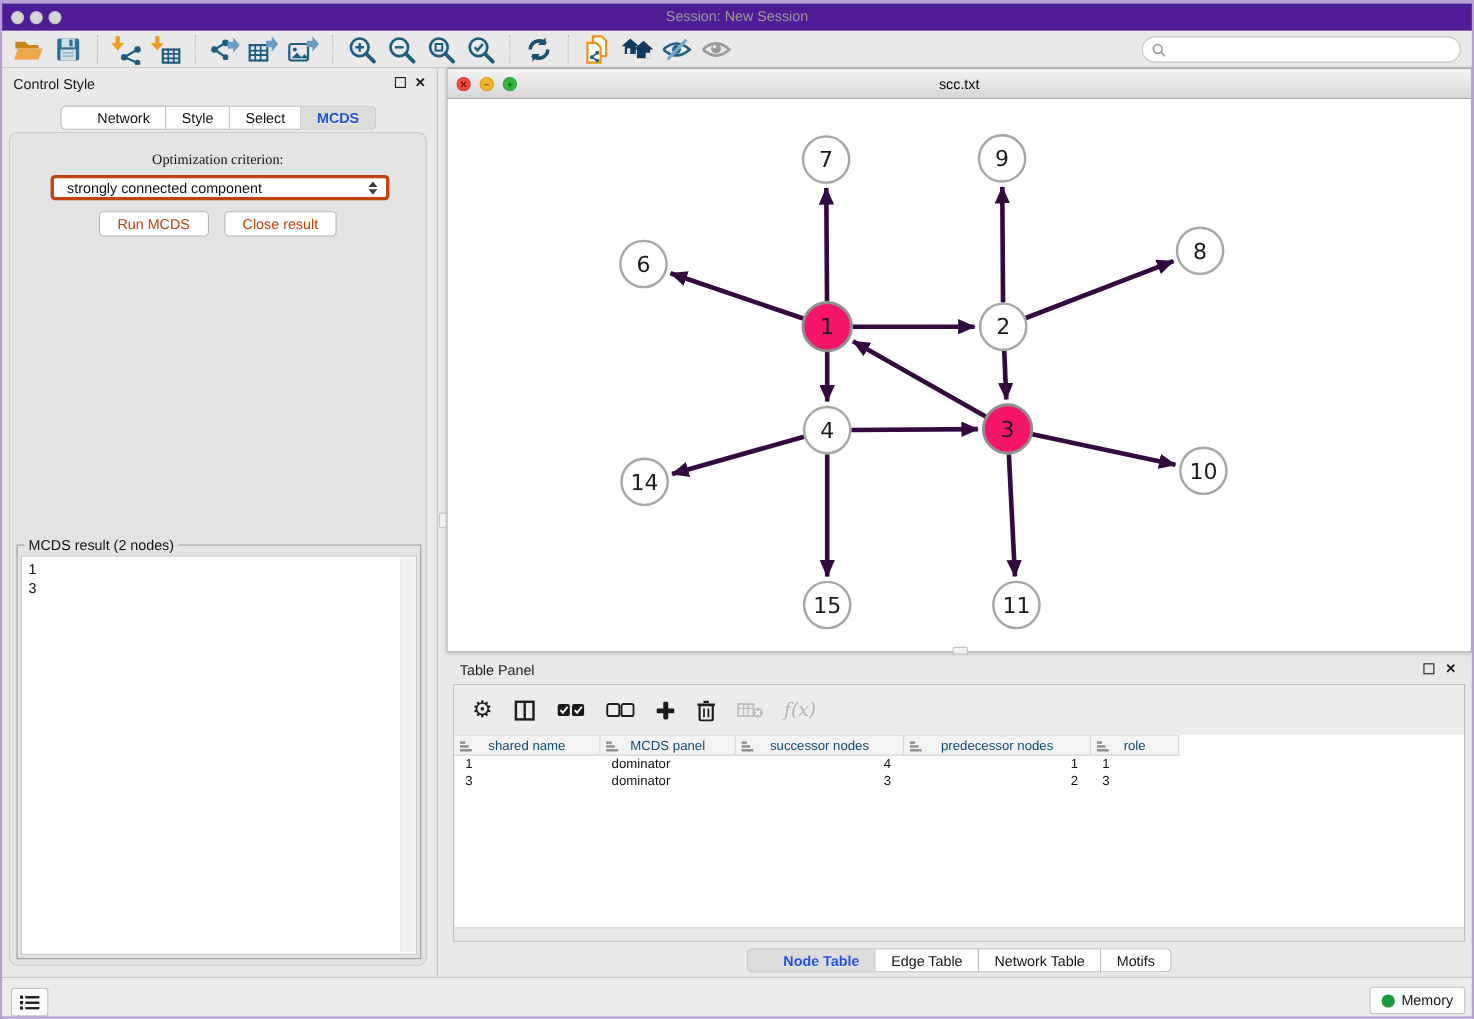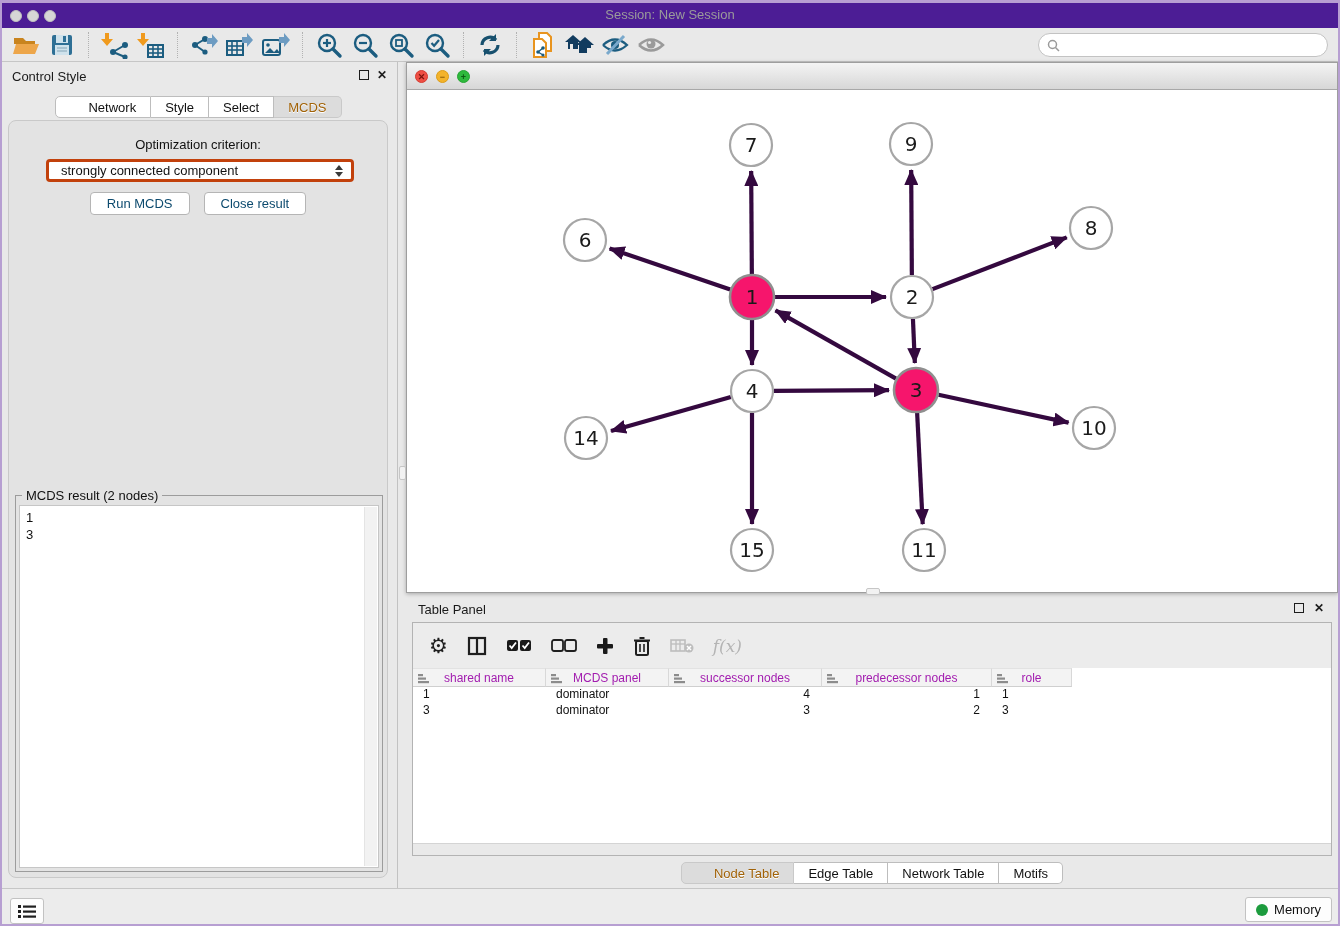--- a/index.html
+++ b/index.html
@@ -31,30 +31,30 @@
   .panel-head { position:relative; height:28px; }
   .panel-title { position:absolute; left:12px; top:7px; font-size:13px; color:#1a1a1a; }
   .float-ic { position:absolute; top:8px; width:10px; height:10px; border:1.6px solid #1c1c1c; background:transparent; }
   .close-ic { position:absolute; top:6px; font-size:12px; font-weight:bold; color:#1c1c1c; line-height:14px; }
   #control-panel .float-ic { right:28px; } #control-panel .close-ic { right:10px; }
 
   .tabs-row { position:absolute; left:0; right:0; top:34px; display:flex; justify-content:center; }
   .tab { background:#fff; border:1px solid #bdbdbd; border-left:none; font-size:13px; color:#111; padding:3px 14px; height:22px; }
   .tab:first-child { border-left:1px solid #bdbdbd; border-radius:5px 0 0 5px;padding-left:32px; }
   .tab:last-child { border-radius:0 5px 5px 0; }
-  .tab.selected { background:#dcdcdc; color:#a16207; text-shadow:0 1px 0 #fff; border-color:#c9c9c9; }
+  .tab.selected { background:#dcdcdc; color:#1d4ed8; text-shadow:0 1px 0 #fff; border-color:#c9c9c9;font-weight:bold; }
 
   #cp-body { position:absolute; left:8px; top:58px; width:380px; height:758px; background:#e3e3e3; border:1px solid #c9c9c9; border-radius:8px; }
-  #opt-label { position:absolute; left:0; right:0; top:16px; text-align:center; font-size:13px; color:#111; }
+  #opt-label { position:absolute; left:0; right:0; top:16px; text-align:center; font-size:13px; color:#111;font-family:Liberation Serif, serif; }
   #opt-select { position:absolute; left:37px; top:38px; width:308px; height:23px; background:#fff; border:3px solid #c2410c; border-radius:4px; display:flex; align-items:center; padding:0 8px 0 12px; font-size:13px; color:#111; }
   #opt-select .chevs { margin-left:auto; display:flex; flex-direction:column; align-items:center; }
   .chev-up { width:0;height:0;border-left:4px solid transparent;border-right:4px solid transparent;border-bottom:5px solid #3a3a3a; margin-bottom:2px; }
   .chev-down { width:0;height:0;border-left:4px solid transparent;border-right:4px solid transparent;border-top:5px solid #3a3a3a; }
   #cp-buttons { position:absolute; left:0; right:0; top:71px; display:flex; justify-content:center; gap:14px; }
-  .cp-btn { background:#fff; border:1px solid #b5b5b5; border-radius:4px; height:23px; padding:0 16px; font-size:13px; color:#0c4a6e; display:flex; align-items:center; }
+  .cp-btn { background:#fff; border:1px solid #b5b5b5; border-radius:4px; height:23px; padding:0 16px; font-size:13px; color:#c2410c; display:flex; align-items:center; }
 
   #result-box { position:absolute; left:6px; top:374px; width:368px; height:377px; border:1px solid #9c9c9c; }
   #result-legend { position:absolute; top:-8px; left:6px; background:#e3e3e3; padding:0 4px; font-size:13px; color:#111; }
   #result-inner { position:absolute; left:3px; right:3px; top:9px; bottom:3px; background:#fff; border:1px solid #c6c6c6; }
   #result-lines { padding:3px 6px; font-size:13px; color:#111; line-height:17px; }
   #result-scroll { position:absolute; right:1px; top:1px; bottom:1px; width:13px; background:#f2f2f2; border-left:1px solid #e4e4e4; }
 
   
   #net-frame { position:absolute; left:406px; top:62px; width:932px; height:531px; border:1px solid #9e9e9e; box-shadow:0 1px 4px rgba(0,0,0,0.28); background:#fff; }
   #net-titlebar { position:relative; height:27px; background:linear-gradient(#f4f4f4,#d7d7d7); border-bottom:1px solid #a8a8a8; }
@@ -71,21 +71,21 @@
 
   
   #table-panel { position:absolute; left:406px; top:595px; width:932px; height:293px; }
   #table-panel .float-ic { right:34px; } #table-panel .close-ic { right:14px; }
   #table-box { position:absolute; left:6px; right:6px; top:27px; height:234px; background:#fff; border:1px solid #b3b3b3; }
   #table-toolbar { height:45px; background:#ececec; display:flex; align-items:center; padding-left:16px; gap:19px; }
   .ttb-ic { display:flex; align-items:center; justify-content:center; height:26px; }
   .gear-char { font-size:21px; color:#1f1f1f; line-height:22px; }
   .fx-text { font-family:"DejaVu Serif", serif; font-style:italic; font-size:17px; color:#b4b4b4; }
 
-  #table-header { display:flex; height:19px; font-size:12px; color:#a21caf; }
+  #table-header { display:flex; height:19px; font-size:12px; color:#0c4a6e; }
   .th-cell { position:relative; background:#f3f3f3; border-right:1px solid #d8d8d8; border-top:1px solid #e2e2e2; border-bottom:1px solid #cfcfcf; display:flex; align-items:center; justify-content:center; }
   .th-cell .sort-ic { position:absolute; left:5px; top:4px; }
   .th-fill { flex:1; background:#fff; }
   .t-row { display:flex; height:16px; font-size:12px; color:#111; }
   .t-cell { overflow:hidden; white-space:nowrap; }
   .t-cell.left { text-align:left; padding-left:10px; }
   .t-cell.right { text-align:right; padding-right:12px; }
   #table-scrollstrip { position:absolute; left:0; right:0; bottom:0; height:12px; background:#e9e9e9; border-top:1px solid #d4d4d4; }
 
   #table-tabs { position:absolute; left:0; right:0; top:267px; display:flex; justify-content:center; }
@@ -298,20 +298,21 @@
       </div>
     </div>
   </div>
 </div>
 
 <div id="net-frame">
   <div id="net-titlebar">
     <div class="nt-dot nt-red">✕</div>
     <div class="nt-dot nt-yellow">−</div>
     <div class="nt-dot nt-green">+</div>
+    <div id="net-title">scc.txt</div>
   </div>
   <div id="net-canvas">
     <svg id="graph-svg" width="930" height="502" viewBox="0 0 930 502">
       <defs>
         <marker id="arrow" markerUnits="userSpaceOnUse" markerWidth="18" markerHeight="14" refX="15" refY="7" orient="auto">
           <path id="arrow-path" d="M0,0 L16,7 L0,14 z" fill="#34093f"></path>
         </marker>
       </defs>
       <g id="edge-layer">
           <line x1="344.8486874850865" y1="184.00049773315015" x2="344.1710489299022" y2="80.9994373451346" stroke="#34093f" stroke-width="4.2" marker-end="url(#arrow)"></line>

